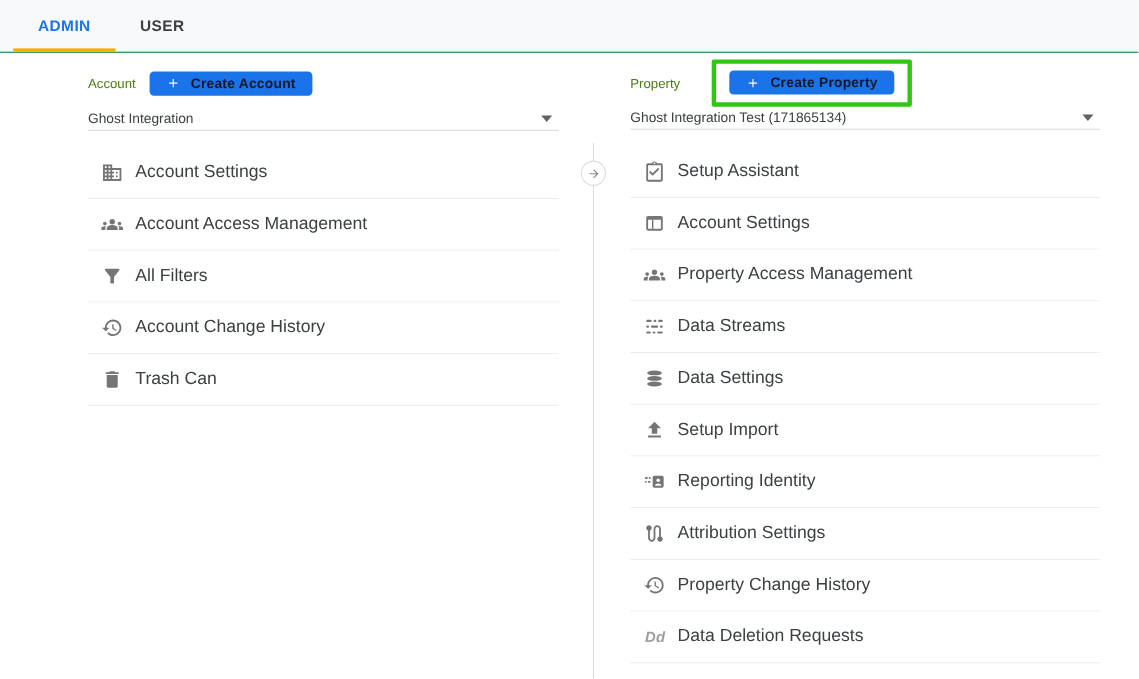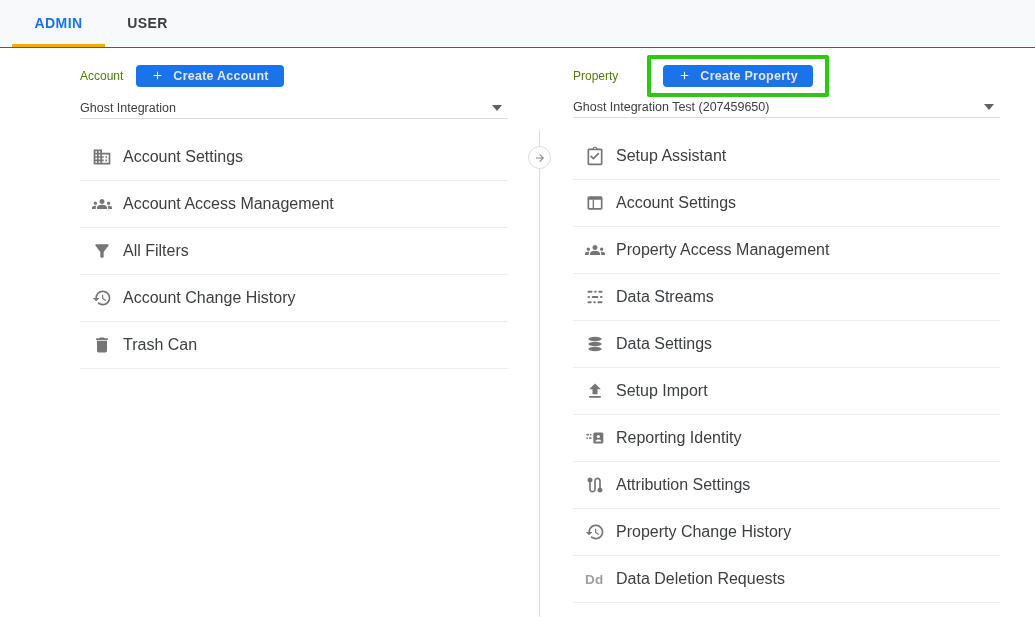--- a/index.html
+++ b/index.html
@@ -18,41 +18,41 @@
 
   
   .panel { position:absolute; }
   .panel-left  { left:80px;  top:55px; width:428px; }
   .panel-right { left:573px; top:55px; width:427px; }
 
   .panel-header { display:flex; align-items:center; height:41px; }
   .hdr-label { font-size:12px; color:#4d7c0f; margin-right:13px; white-space:nowrap; }
 
   .create-btn { display:inline-flex; align-items:center; gap:9px; height:22px; padding:0 15px;
-                background:#1a73e8; color:#e5e5e5; border:none; border-radius:4px;
+                background:#1a73e8; color:#0f172a; border:none; border-radius:4px;
                 font-family:"Liberation Sans", Arial, sans-serif;
                 font-size:12.5px; font-weight:700; letter-spacing:.25px; cursor:pointer; white-space:nowrap; }
   .create-btn svg { width:13px; height:13px; fill:#fff; }
 
   .highlight-box { display:inline-block; border:4px solid #2ec712; border-radius:2px;
                    padding:6px 12px; margin-left:16px; background:transparent; }
 
   .dropdown { position:relative; display:flex; align-items:center; height:22px; margin-top:1px;
               border-bottom:1px solid #dadce0; cursor:pointer; }
   .panel-right .dropdown { margin-top:0; }
   .dd-text { font-size:12.5px; color:#3c4043; white-space:nowrap; overflow:hidden; }
   .dd-caret { position:absolute; right:6px; top:8px; width:0; height:0;
               border-left:5px solid transparent; border-right:5px solid transparent;
               border-top:6px solid #5f6368; }
 
   .menu { margin-top:15px; }
   .row { display:flex; align-items:center; height:47px; padding-left:12px;
          border-bottom:1px solid #ededee; cursor:pointer; background:#fff; }
   .icon { width:20px; height:20px; margin-right:11px; display:inline-flex;
-          align-items:center; justify-content:flex-start; flex:none; }
+          align-items:center; justify-content:flex-end; flex:none;font-style:italic; }
   .icon svg { width:20px; height:20px; fill:#757575; }
   .icon-text { font-size:13.5px; font-weight:700; color:#9e9e9e; letter-spacing:.3px; }
   .row-label { font-size:16px; color:#3c4043; white-space:nowrap; }
 
   
   .vdivider { position:absolute; left:539px; top:130px; width:1px; height:487px; background:#dadce0; }
   .collapse-btn { position:absolute; left:528px; top:146px; width:23px; height:23px;
                   border-radius:50%; background:#fff; border:1px solid #dadce0;
                   display:flex; align-items:center; justify-content:center; cursor:pointer; }
   .collapse-btn svg { width:12px; height:12px; fill:#80868b; }
@@ -145,21 +145,21 @@
       <span class="highlight-box">
         <button class="create-btn">
           <svg viewBox="0 0 24 24">
               <path d="M19 13h-6v6h-2v-6H5v-2h6V5h2v6h6v2z"></path>
             </svg>
           <span>Create Property</span>
         </button>
       </span>
     </div>
     <div class="dropdown">
-      <span class="dd-text">Ghost Integration Test (207459650)</span>
+      <span class="dd-text">Ghost Integration Test (171865134)</span>
       <span class="dd-caret"></span>
     </div>
 
     <div class="menu">
 
       <div class="row">
         <span class="icon">
           <svg viewBox="0 0 24 24">
               <path d="M19 3h-4.18C14.4 1.84 13.3 1 12 1c-1.3 0-2.4.84-2.82 2H5c-1.1 0-2 .9-2 2v16c0 1.1.9 2 2 2h14c1.1 0 2-.9 2-2V5c0-1.1-.9-2-2-2zm-7-1c.55 0 1 .45 1 1s-.45 1-1 1-1-.45-1-1 .45-1 1-1zm7 19H5V5h14v16z"></path>
               <path d="M17.3 9.3l-1.4-1.4-5.9 5.9-2.6-2.6-1.4 1.4 4 4z"></path>

